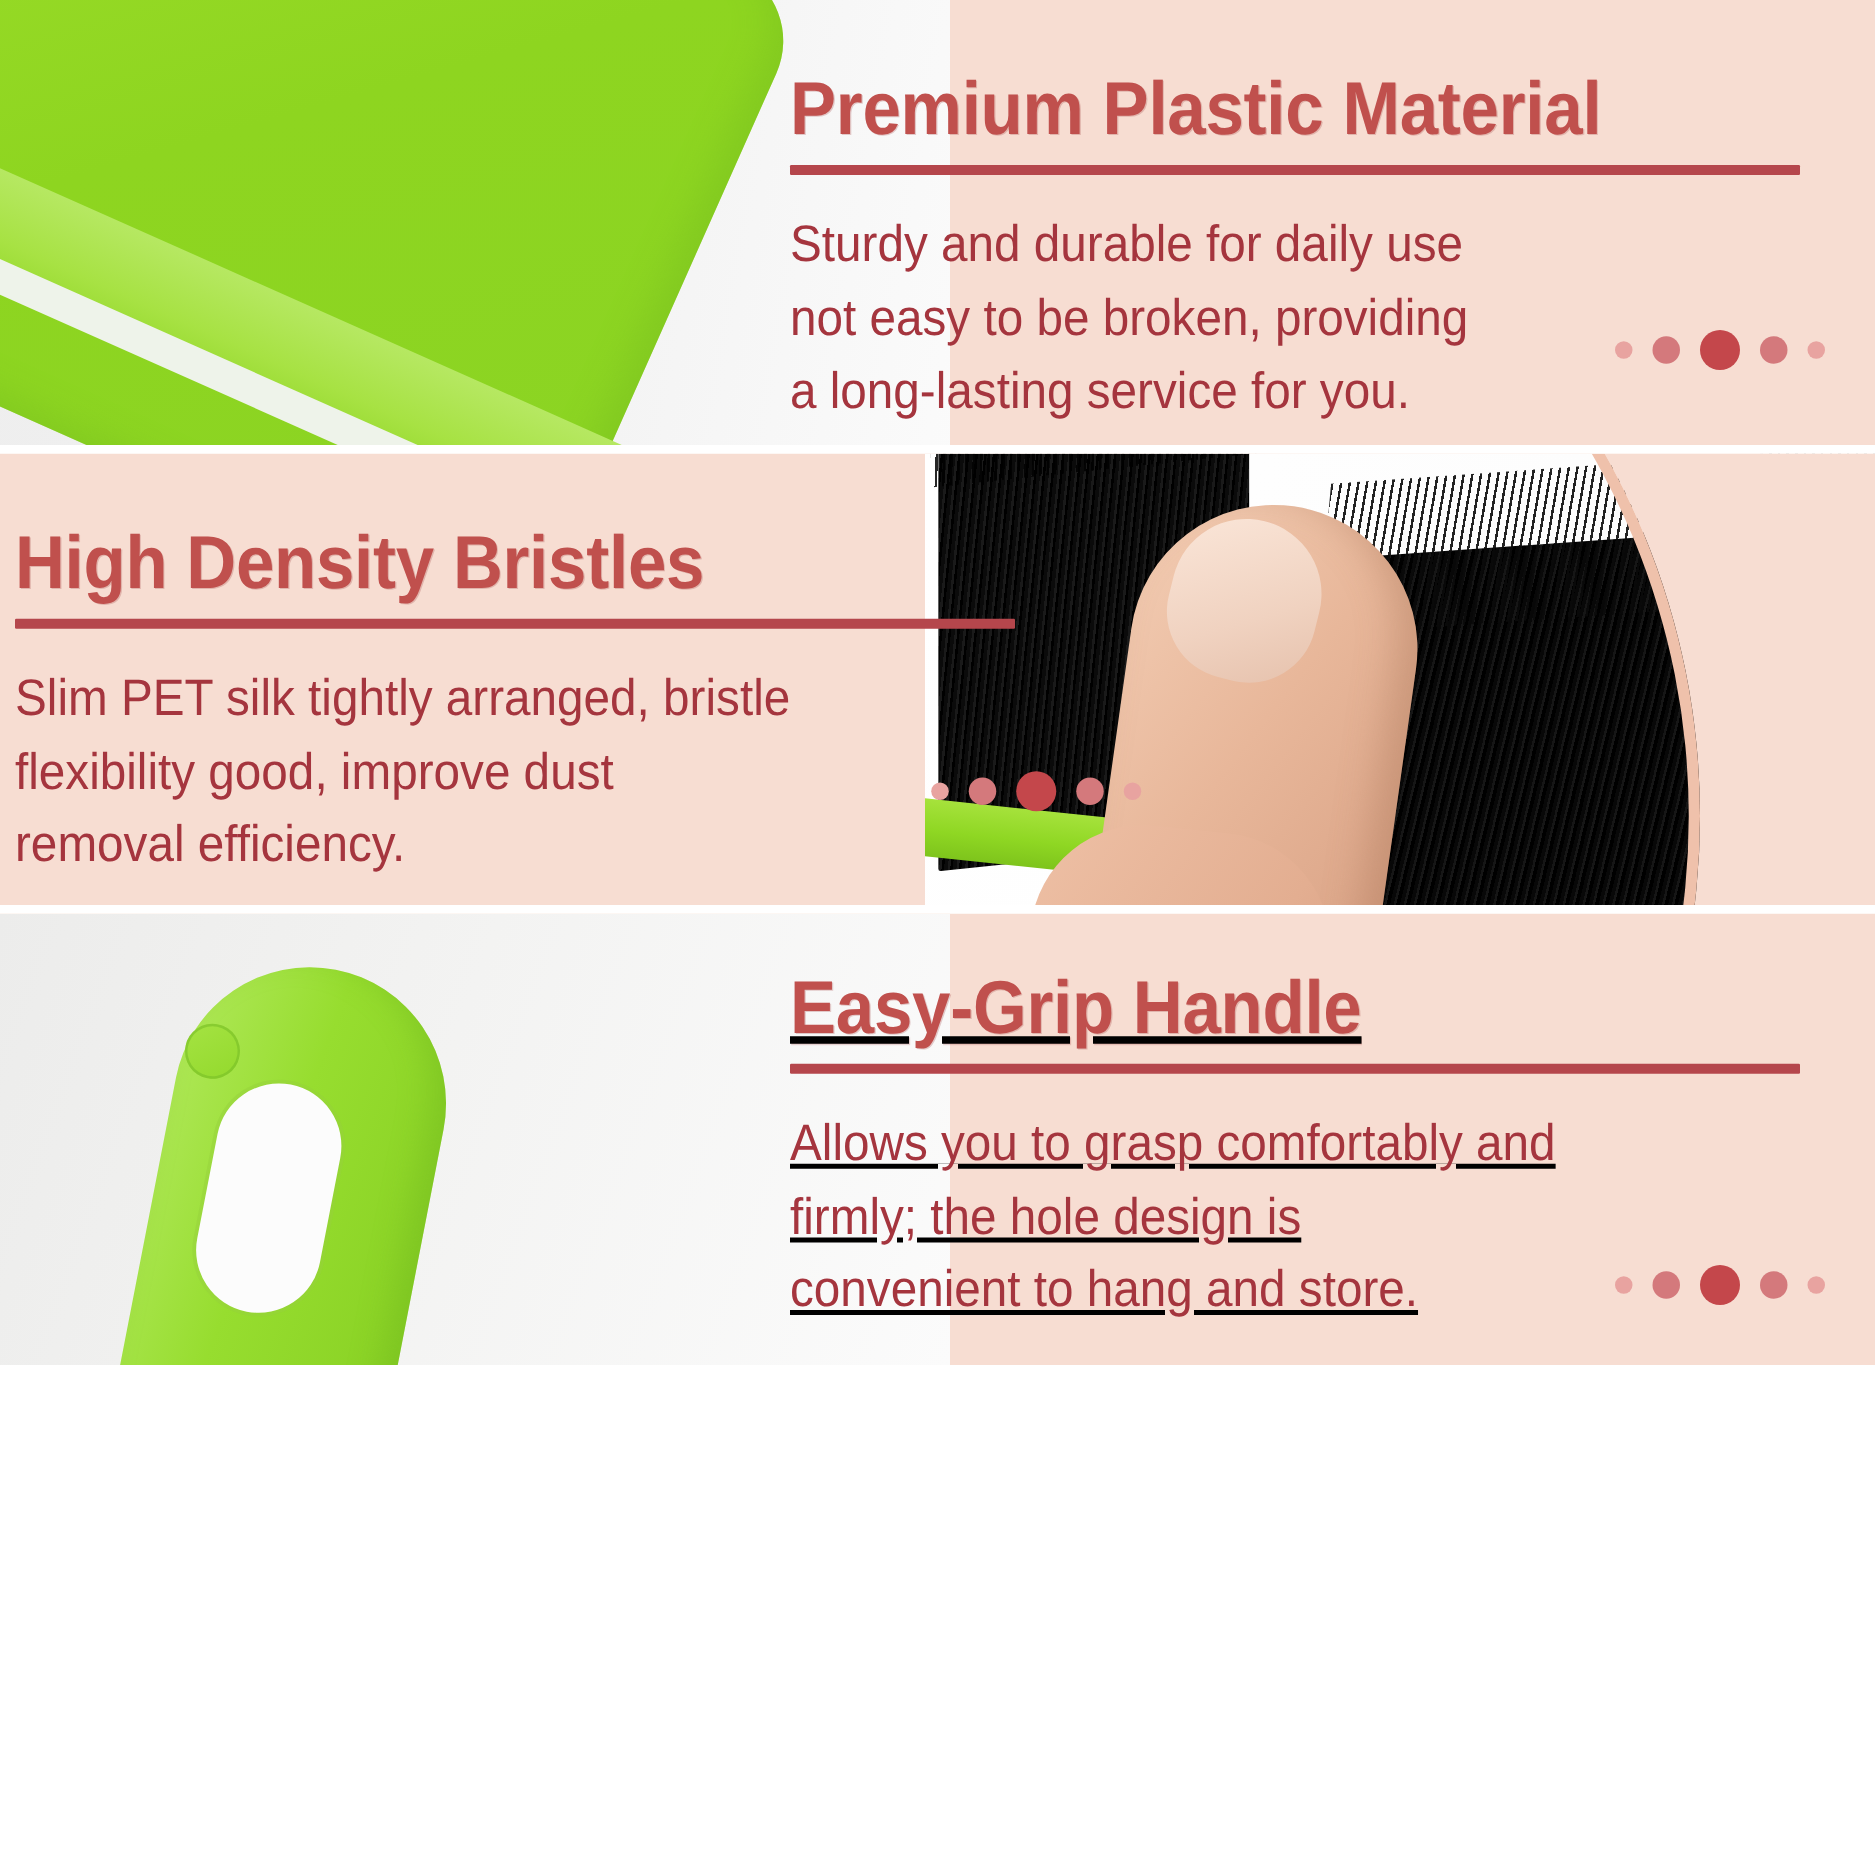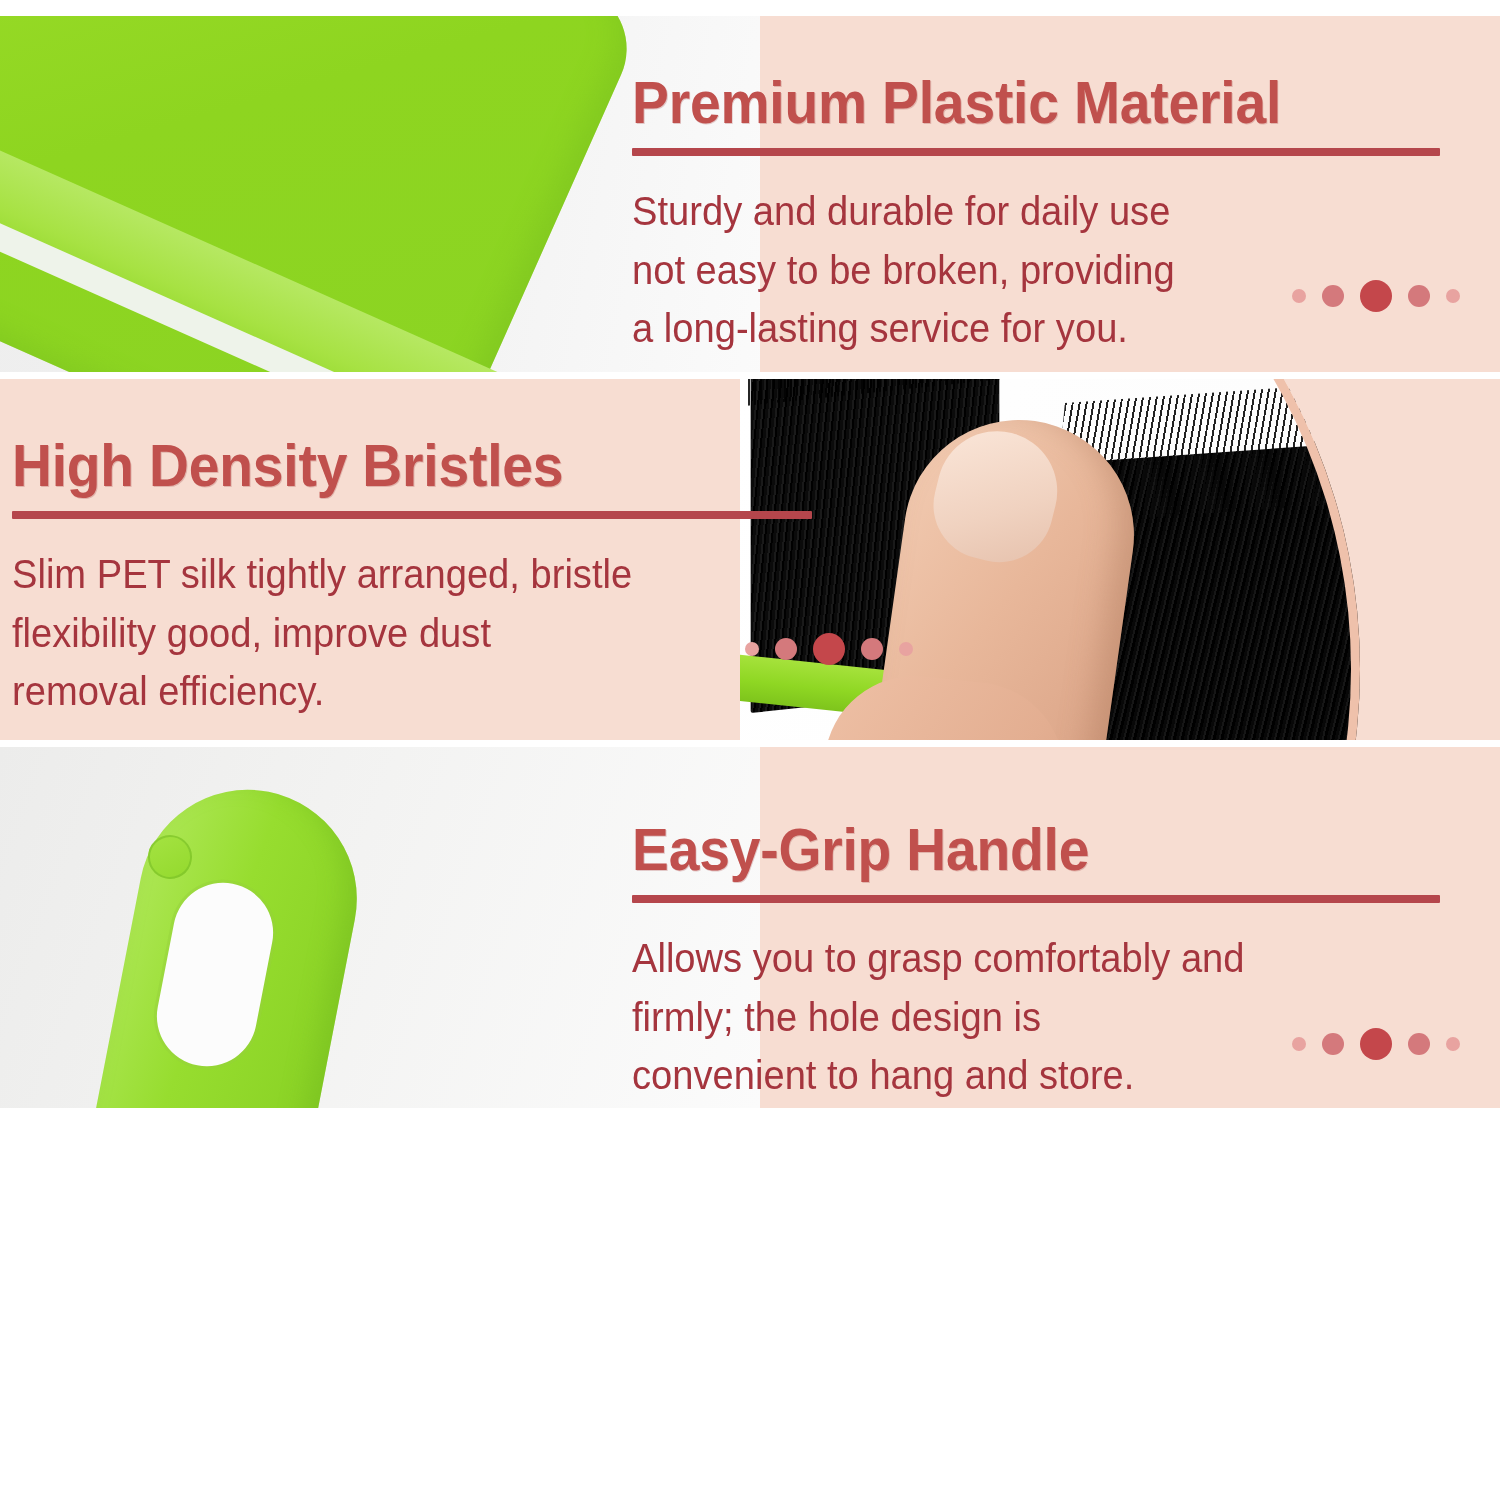--- a/index.html
+++ b/index.html
@@ -8,21 +8,20 @@
     background:#ffffff;
     font-family:"Liberation Sans", sans-serif;
     overflow:hidden;
   }
   .infographic{
     position:relative;
     width:1500px;height:1092px;
     background:#ffffff;
     display:flex;
     flex-direction:column;
-    margin-top:16px;
   }
 
   
   .panel{
     position:relative;
     width:1500px;
     overflow:hidden;
     background:#f7ddd2;
   }
   .panel-1{height:493px;}
@@ -354,21 +353,21 @@
     <div class="photo photo-left p3-photo">
       <div class="p3-bg"></div>
       <div class="p3-handle"></div>
       <div class="p3-hole"></div>
       <div class="p3-stud-top"></div>
       <div class="p3-blade"></div>
       <div class="p3-stud-bot"></div>
       <div class="p3-circle"></div>
     </div>
 
-    <div class="text-block text-right" style="padding-top:72px;">
+    <div class="text-block text-right" style="padding-top:44px;text-decoration:underline;">
       <h2 class="heading">Easy-Grip Handle</h2>
       <div class="rule"></div>
       <div class="body-text">
         <div>Allows you to grasp comfortably and</div>
         <div>firmly; the hole design is</div>
         <div>convenient to hang and store.</div>
       </div>
     </div>
 
     <div class="dots" style="right:40px;bottom:48px;">

